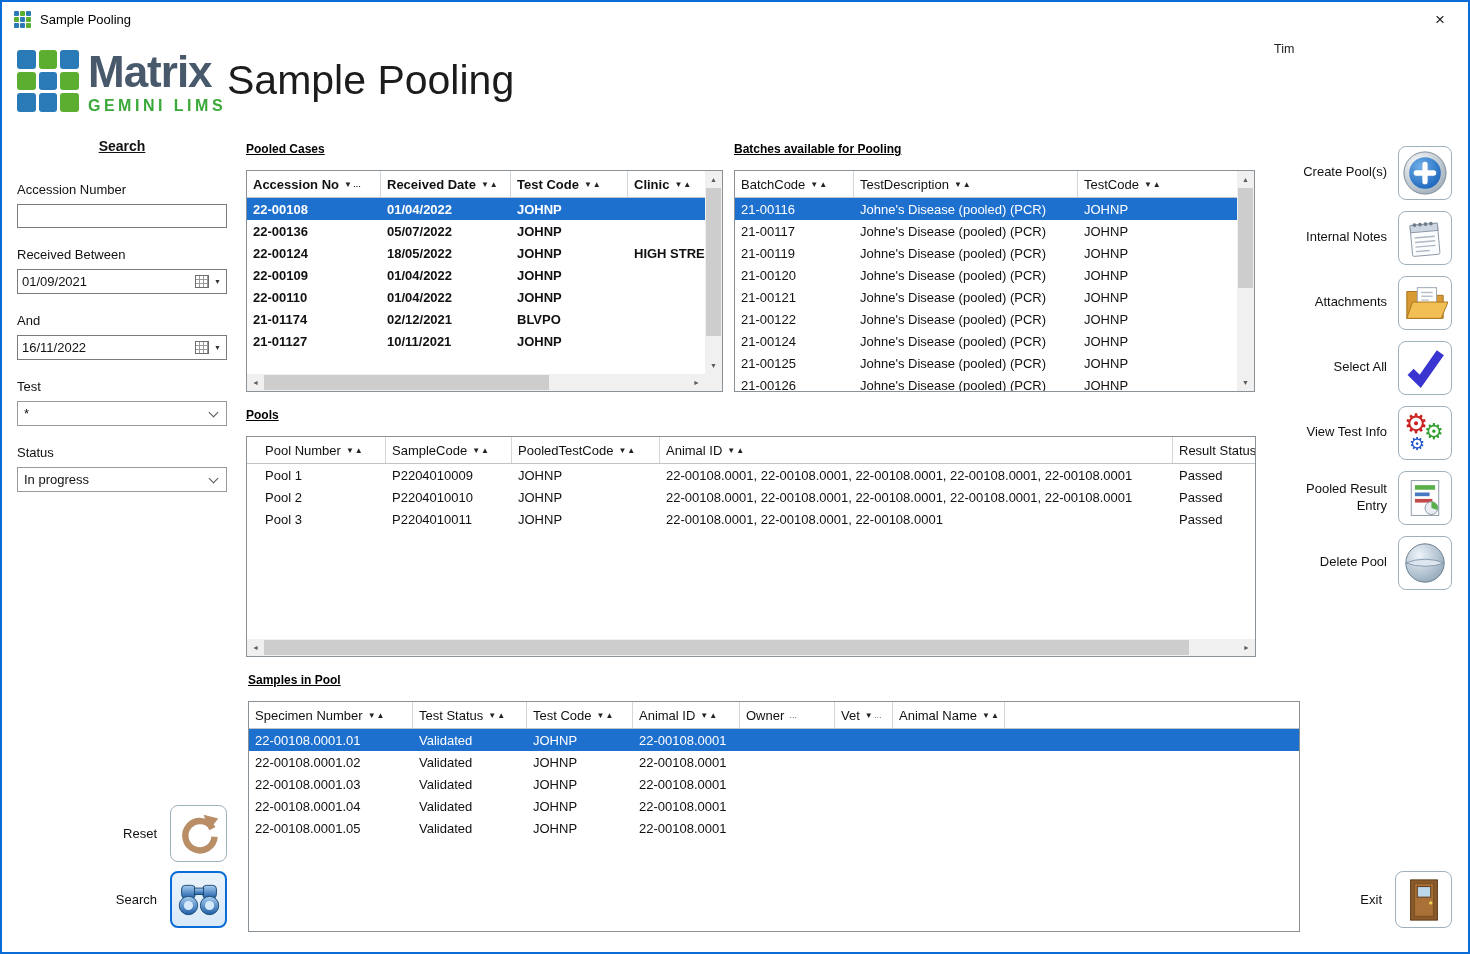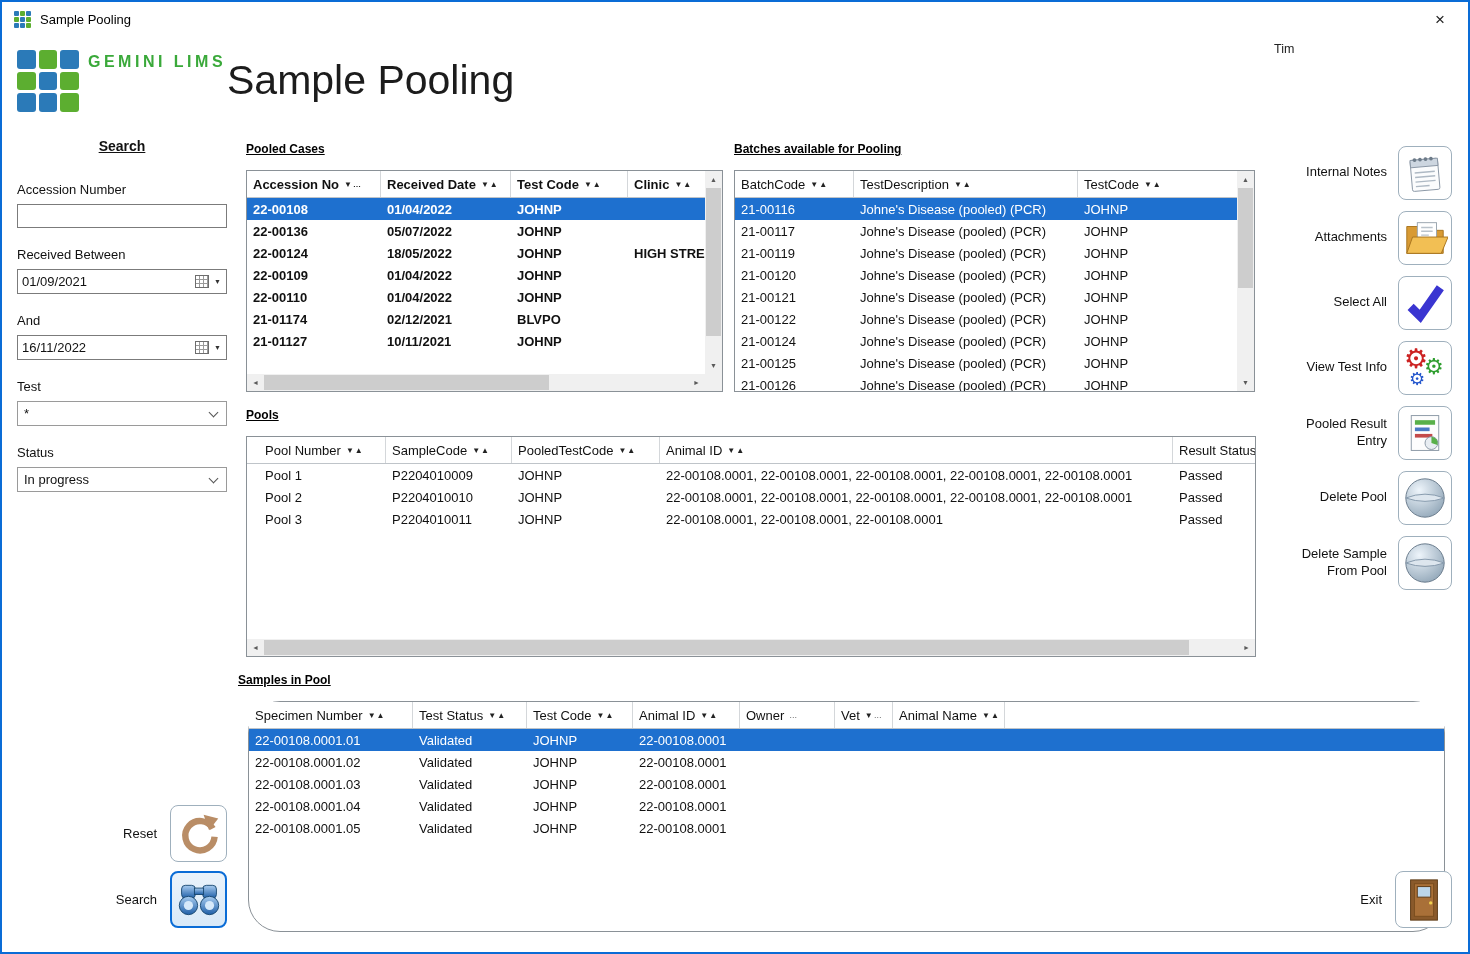--- a/index.html
+++ b/index.html
@@ -74,21 +74,21 @@
   .samples .th:nth-child(2), .samples .td:nth-child(2) { width:114px; }
   .samples .th:nth-child(3), .samples .td:nth-child(3) { width:106px; }
   .samples .th:nth-child(4), .samples .td:nth-child(4) { width:107px; }
   .samples .th:nth-child(5), .samples .td:nth-child(5) { width:95px; }
   .samples .th:nth-child(6), .samples .td:nth-child(6) { width:58px; }
   .samples .th:nth-child(7), .samples .td:nth-child(7) { width:112px; }
   
   .pooled-cases { left:244px; top:168px; width:477px; height:222px;font-weight:bold; }
   .batches      { left:732px; top:168px; width:521px; height:222px; }
   .pools        { left:244px; top:434px; width:1010px; height:221px; }
-  .samples      { left:246px; top:699px; width:1197px; height:231px;border-radius:32px; }
+  .samples      { left:246px; top:699px; width:1052px; height:231px; }
   
   .vscroll { position:absolute; top:0; right:0; bottom:0; width:17px; background:#f0f0f0; display:flex; flex-direction:column; z-index:3; }
   .has-h .vscroll { bottom:17px; }
   .sb-arrow { height:17px; width:17px; display:flex; align-items:center; justify-content:center; font-size:7px; color:#5a5a5a; flex-shrink:0; background:#f0f0f0; user-select:none; }
   .sb-track { flex:1; position:relative; }
   .sb-thumb { position:absolute; top:0; left:1px; right:1px; background:#cdcdcd; }
   .hscroll { position:absolute; left:0; right:0; bottom:0; height:17px; background:#f0f0f0; display:flex; z-index:3; }
   .has-v .hscroll { right:17px; }
   .sb-track-h { flex:1; position:relative; }
   .sb-thumb-h { position:absolute; left:0; top:1px; bottom:1px; background:#cdcdcd; }
@@ -132,20 +132,21 @@
       <i style="background: rgb(92, 174, 48);"></i>
       <i style="background: rgb(43, 122, 184);"></i>
       <i style="background: rgb(92, 174, 48);"></i>
       <i style="background: rgb(43, 122, 184);"></i>
       <i style="background: rgb(92, 174, 48);"></i>
       <i style="background: rgb(43, 122, 184);"></i>
       <i style="background: rgb(43, 122, 184);"></i>
       <i style="background: rgb(92, 174, 48);"></i>
     </span>
   <span class="logo-text">
+    <div class="brand">Matrix</div>
     <div class="sub-brand">GEMINI LIMS</div>
   </span>
 </div>
 <div class="page-title">Sample Pooling</div>
 <div class="user-name">Tim</div>
 
 <div class="search-panel">
   <div class="search-title">Search</div>
 
   <div class="field-label">Accession Number</div>
@@ -204,21 +205,21 @@
       <circle cx="35.5" cy="30" r="10" fill="url(#lgB)" stroke="#17466e"></circle>
       <circle cx="12.5" cy="30" r="5" fill="#d6e9fa"></circle>
       <circle cx="35.5" cy="30" r="5" fill="#d6e9fa"></circle>
     </svg>
   </div>
 </div>
 
 <div class="section-title" style="left:244px; top:140px;">Pooled Cases</div>
 <div class="section-title" style="left:732px; top:140px;">Batches available for Pooling</div>
 <div class="section-title" style="left:244px; top:406px;">Pools</div>
-<div class="section-title" style="left:236px; top:671px;">Samples in Pool</div>
+<div class="section-title" style="left:246px; top:671px;">Samples in Pool</div>
 
 <div class="table pooled-cases has-v has-h">
   <div class="thead">
       <div class="th">
         <span>Accession No</span>
         <span class="sort">▼…</span>
       </div>
       <div class="th">
         <span>Received Date</span>
         <span class="sort">▼▲</span>
@@ -493,20 +494,40 @@
         <div class="td">JOHNP</div>
         <div class="td">22-00108.0001</div>
         <div class="td"></div>
         <div class="td"></div>
         <div class="td"></div>
       </div>
     </div>
 </div>
 
 <div class="actions">
+    <div class="action">
+      <div class="action-label">Create Pool(s)</div>
+      <div class="icon-btn">
+  <svg width="46" height="46" viewBox="0 0 48 48">
+    <defs>
+      <radialGradient id="rgRing" cx="0.35" cy="0.3" r="0.9">
+              <stop offset="0" stop-color="#ffffff"></stop>
+              <stop offset="1" stop-color="#8fa0ae"></stop>
+            </radialGradient>
+      <radialGradient id="rgBlue" cx="0.35" cy="0.3" r="0.9">
+              <stop offset="0" stop-color="#6fb0e8"></stop>
+              <stop offset="1" stop-color="#0d57b4"></stop>
+            </radialGradient>
+    </defs>
+    <circle cx="24" cy="24" r="22" fill="url(#rgRing)" stroke="#7c8c99"></circle>
+    <circle cx="24" cy="24" r="16.5" fill="url(#rgBlue)"></circle>
+    <path d="M24 15v18M15 24h18" stroke="#fff" stroke-width="5.5" stroke-linecap="round"></path>
+  </svg>
+</div>
+    </div>
     <div class="action">
       <div class="action-label">Internal Notes</div>
       <div class="icon-btn">
   <svg width="44" height="44" viewBox="0 0 48 48">
     <g transform="rotate(-5 24 26)">
       <rect x="9" y="9" width="30" height="34" rx="2" fill="#fbfcfd" stroke="#8794a2"></rect>
       <rect x="9" y="9" width="30" height="8" fill="#cdd6e0" stroke="#8794a2"></rect>
       <circle cx="14" cy="9" r="2" fill="#6d7b89"></circle>
             <circle cx="20" cy="9" r="2" fill="#6d7b89"></circle>
       <circle cx="26" cy="9" r="2" fill="#6d7b89"></circle>
@@ -566,35 +587,20 @@
       <radialGradient id="rgSph" cx="0.35" cy="0.3" r="0.95">
               <stop offset="0" stop-color="#eef5fb"></stop>
               <stop offset="1" stop-color="#7e96aa"></stop>
             </radialGradient>
     </defs>
     <circle cx="24" cy="24" r="20" fill="url(#rgSph)" stroke="#67798a"></circle>
     <path d="M4 24 Q24 16 44 24 Q24 31 4 24z" fill="#dde6ee" stroke="#8599ab"></path>
   </svg>
 </div>
     </div>
-    <div class="action">
-      <div class="action-label">Delete Sample From Pool</div>
-      <div class="icon-btn">
-  <svg width="46" height="46" viewBox="0 0 48 48">
-    <defs>
-      <radialGradient id="rgSph" cx="0.35" cy="0.3" r="0.95">
-              <stop offset="0" stop-color="#eef5fb"></stop>
-              <stop offset="1" stop-color="#7e96aa"></stop>
-            </radialGradient>
-    </defs>
-    <circle cx="24" cy="24" r="20" fill="url(#rgSph)" stroke="#67798a"></circle>
-    <path d="M4 24 Q24 16 44 24 Q24 31 4 24z" fill="#dde6ee" stroke="#8599ab"></path>
-  </svg>
-</div>
-    </div>
   </div>
 
 <div class="exit-row">
   <span>Exit</span>
   <div class="icon-btn">
     <svg width="40" height="46" viewBox="0 0 40 48">
       <rect x="6" y="3" width="28" height="42" fill="#8a5a2b" stroke="#5d3a16"></rect>
       <rect x="10" y="7" width="20" height="34" fill="#a97038" stroke="#7a4d1e"></rect>
       <rect x="13" y="10" width="14" height="11" fill="#bcd6ea" stroke="#5d3a16"></rect>
       <circle cx="27" cy="27" r="1.8" fill="#f0cf4e"></circle>

